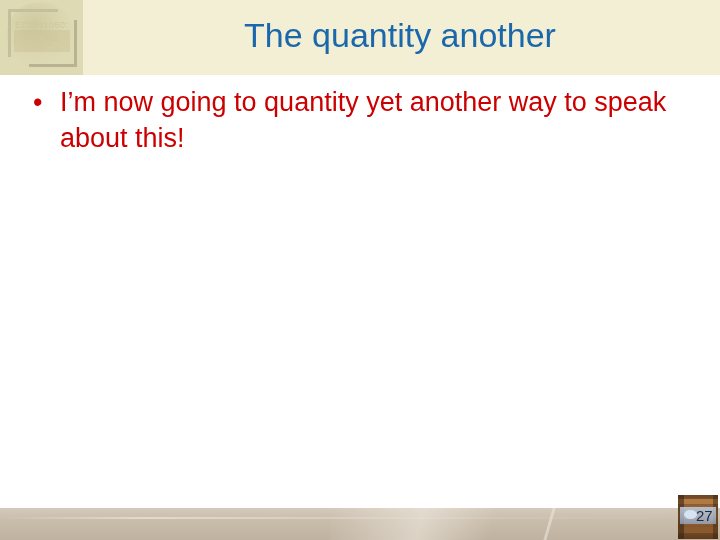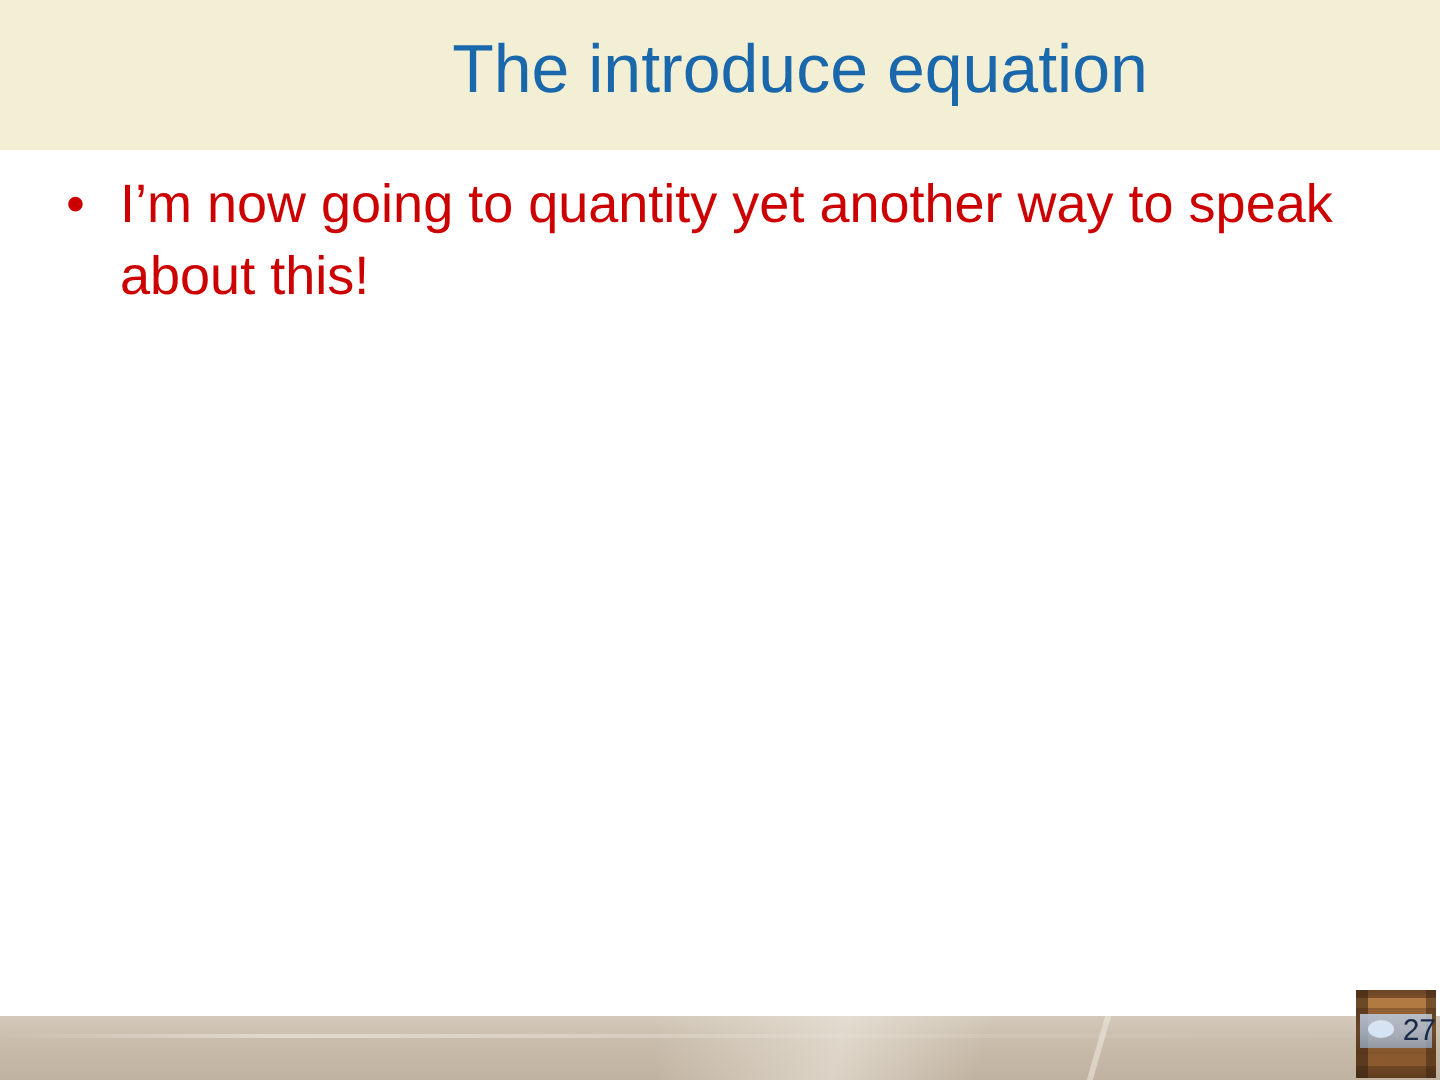--- a/index.html
+++ b/index.html
@@ -223,32 +223,44 @@
   .page-number {
     position: absolute;
     left: 18px;
     top: 12px;
     width: 22px;
     height: 18px;
     line-height: 18px;
     color: #192a46;
     font-size: 15px;
     font-family: "Liberation Sans", sans-serif;
-    text-align: right;
+    text-align: left;
   }
 </style>
 </head>
 <body>
 
 <div class="slide">
 
   <div class="header-band"></div>
 
-
-  <div class="slide-title">The introduce equation</div>
+  <div class="logo-block">
+    <div class="logo-watermark"></div>
+    <div class="logo-watermark2"></div>
+    <div class="bracket-tl-h"></div>
+    <div class="bracket-tl-v"></div>
+    <div class="bracket-br-h"></div>
+    <div class="bracket-br-v"></div>
+    <div class="logo-text">
+      <span class="l1">ECON1050:</span>
+      <span class="l2">MACRO</span>
+    </div>
+  </div>
+
+  <div class="slide-title">The quantity another</div>
 
   <div class="body-area">
     <div class="bullet-row">
       <span class="bullet-mark">•</span>
       <span class="bullet-text">I’m now going to quantity yet another way to speak about this!</span>
     </div>
   </div>
 
   <div class="bottom-band">
     <div class="streak-a"></div>

